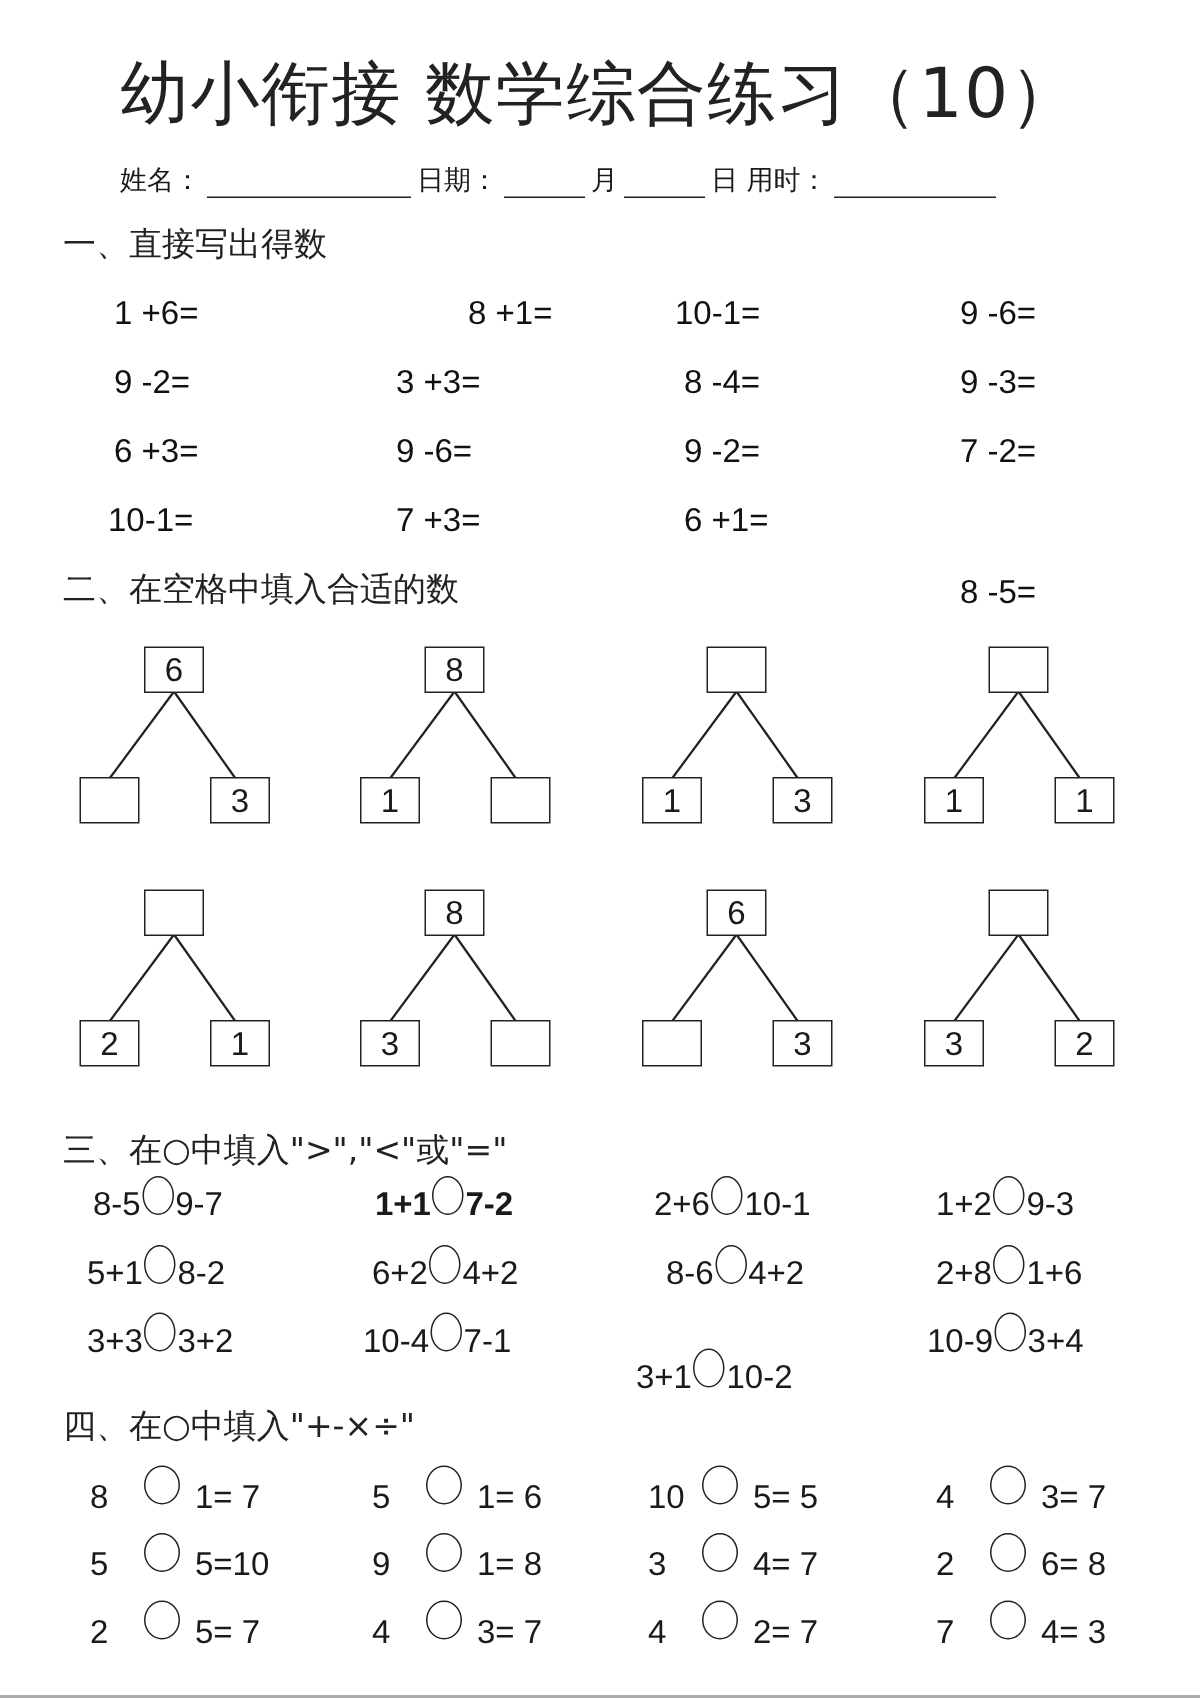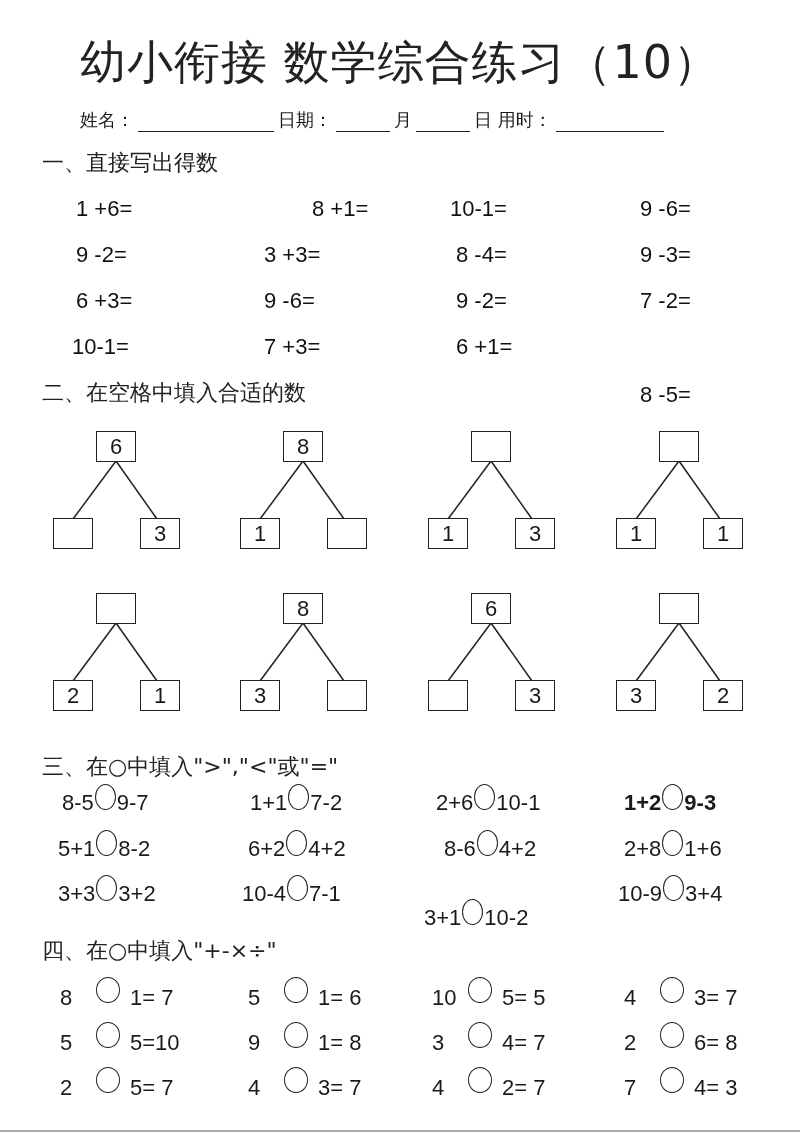--- a/index.html
+++ b/index.html
@@ -131,31 +131,31 @@
     </div>
   </div>
 
 <div class="abs sec" style="top:752px">三、在○中填入"&gt;","&lt;"或"="</div>
 <div id="s3">
     <div class="abs cmp" style="top: 790px; left: 62px;">
       <span>8-5</span>
       <span class="circ"></span>
       <span>9-7</span>
     </div>
-    <div class="abs cmp" style="top: 790px; left: 250px;">
+    <div class="abs cmp" style="top: 790px; left: 250px; font-weight: bold;">
       <span>1+1</span>
       <span class="circ"></span>
       <span>7-2</span>
     </div>
     <div class="abs cmp" style="top: 790px; left: 436px;">
       <span>2+6</span>
       <span class="circ"></span>
       <span>10-1</span>
     </div>
-    <div class="abs cmp" style="top: 790px; left: 624px; font-weight: bold;">
+    <div class="abs cmp" style="top: 790px; left: 624px;">
       <span>1+2</span>
       <span class="circ"></span>
       <span>9-3</span>
     </div>
     <div class="abs cmp" style="top: 836px; left: 58px;">
       <span>5+1</span>
       <span class="circ"></span>
       <span>8-2</span>
     </div>
     <div class="abs cmp" style="top: 836px; left: 248px;">

